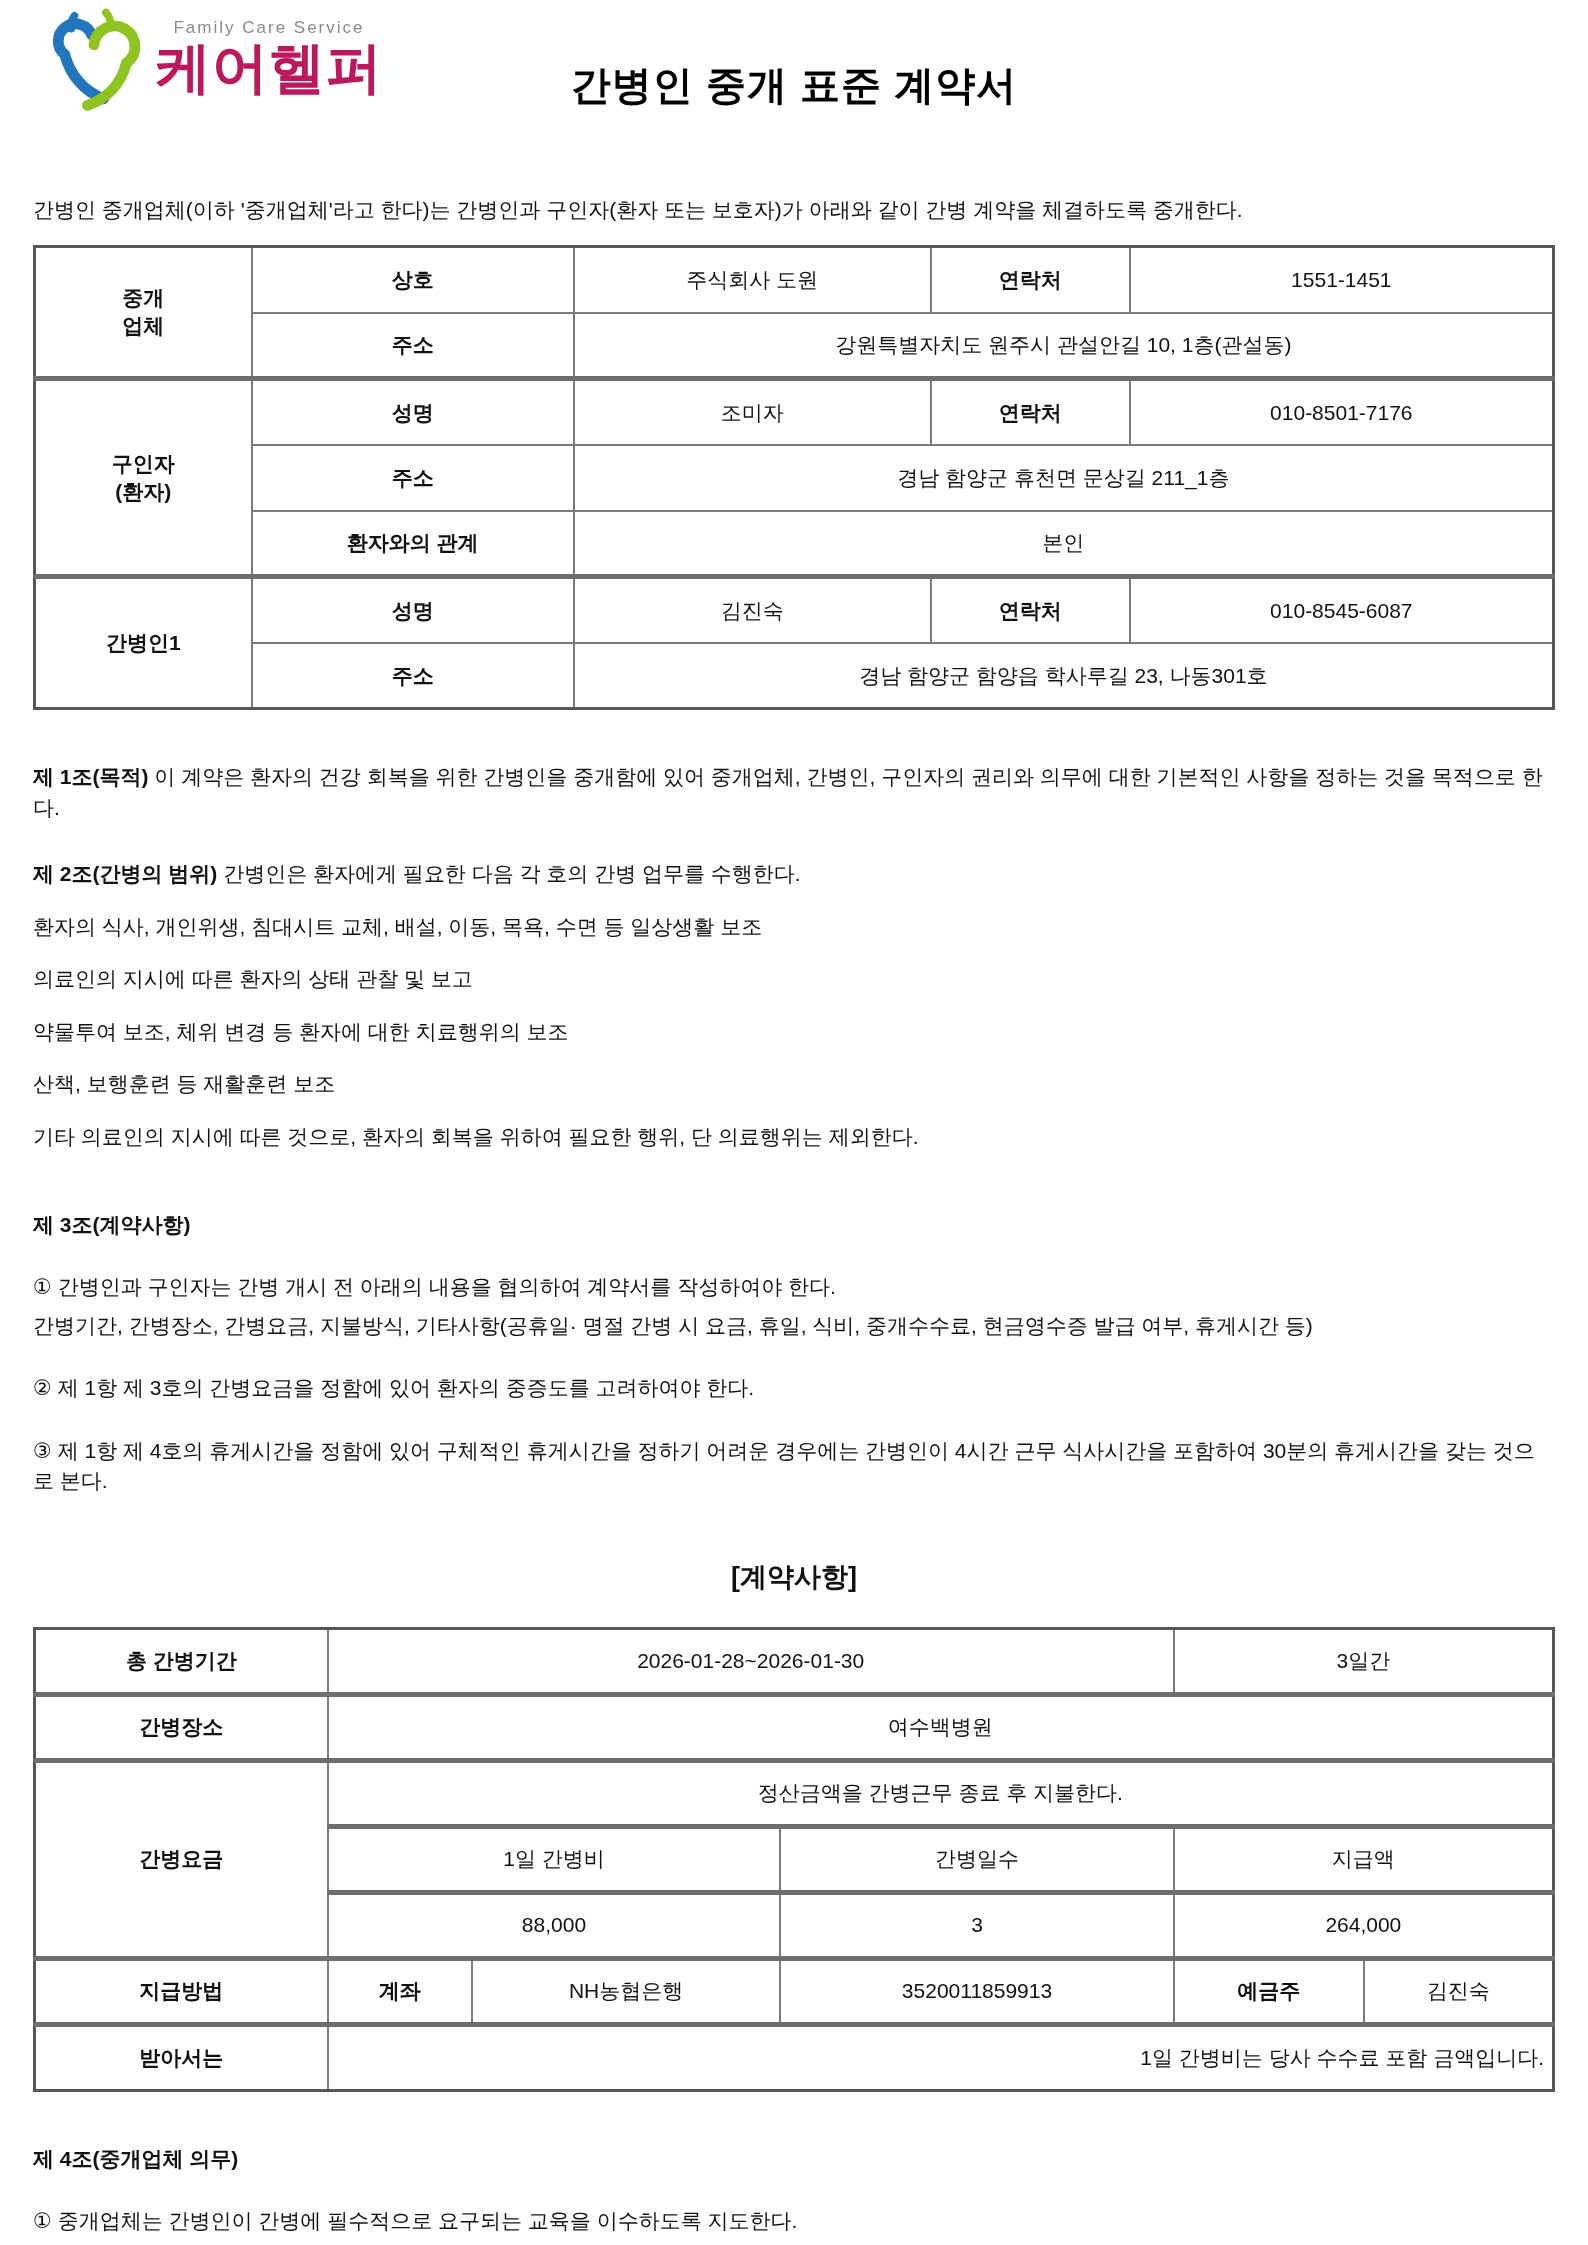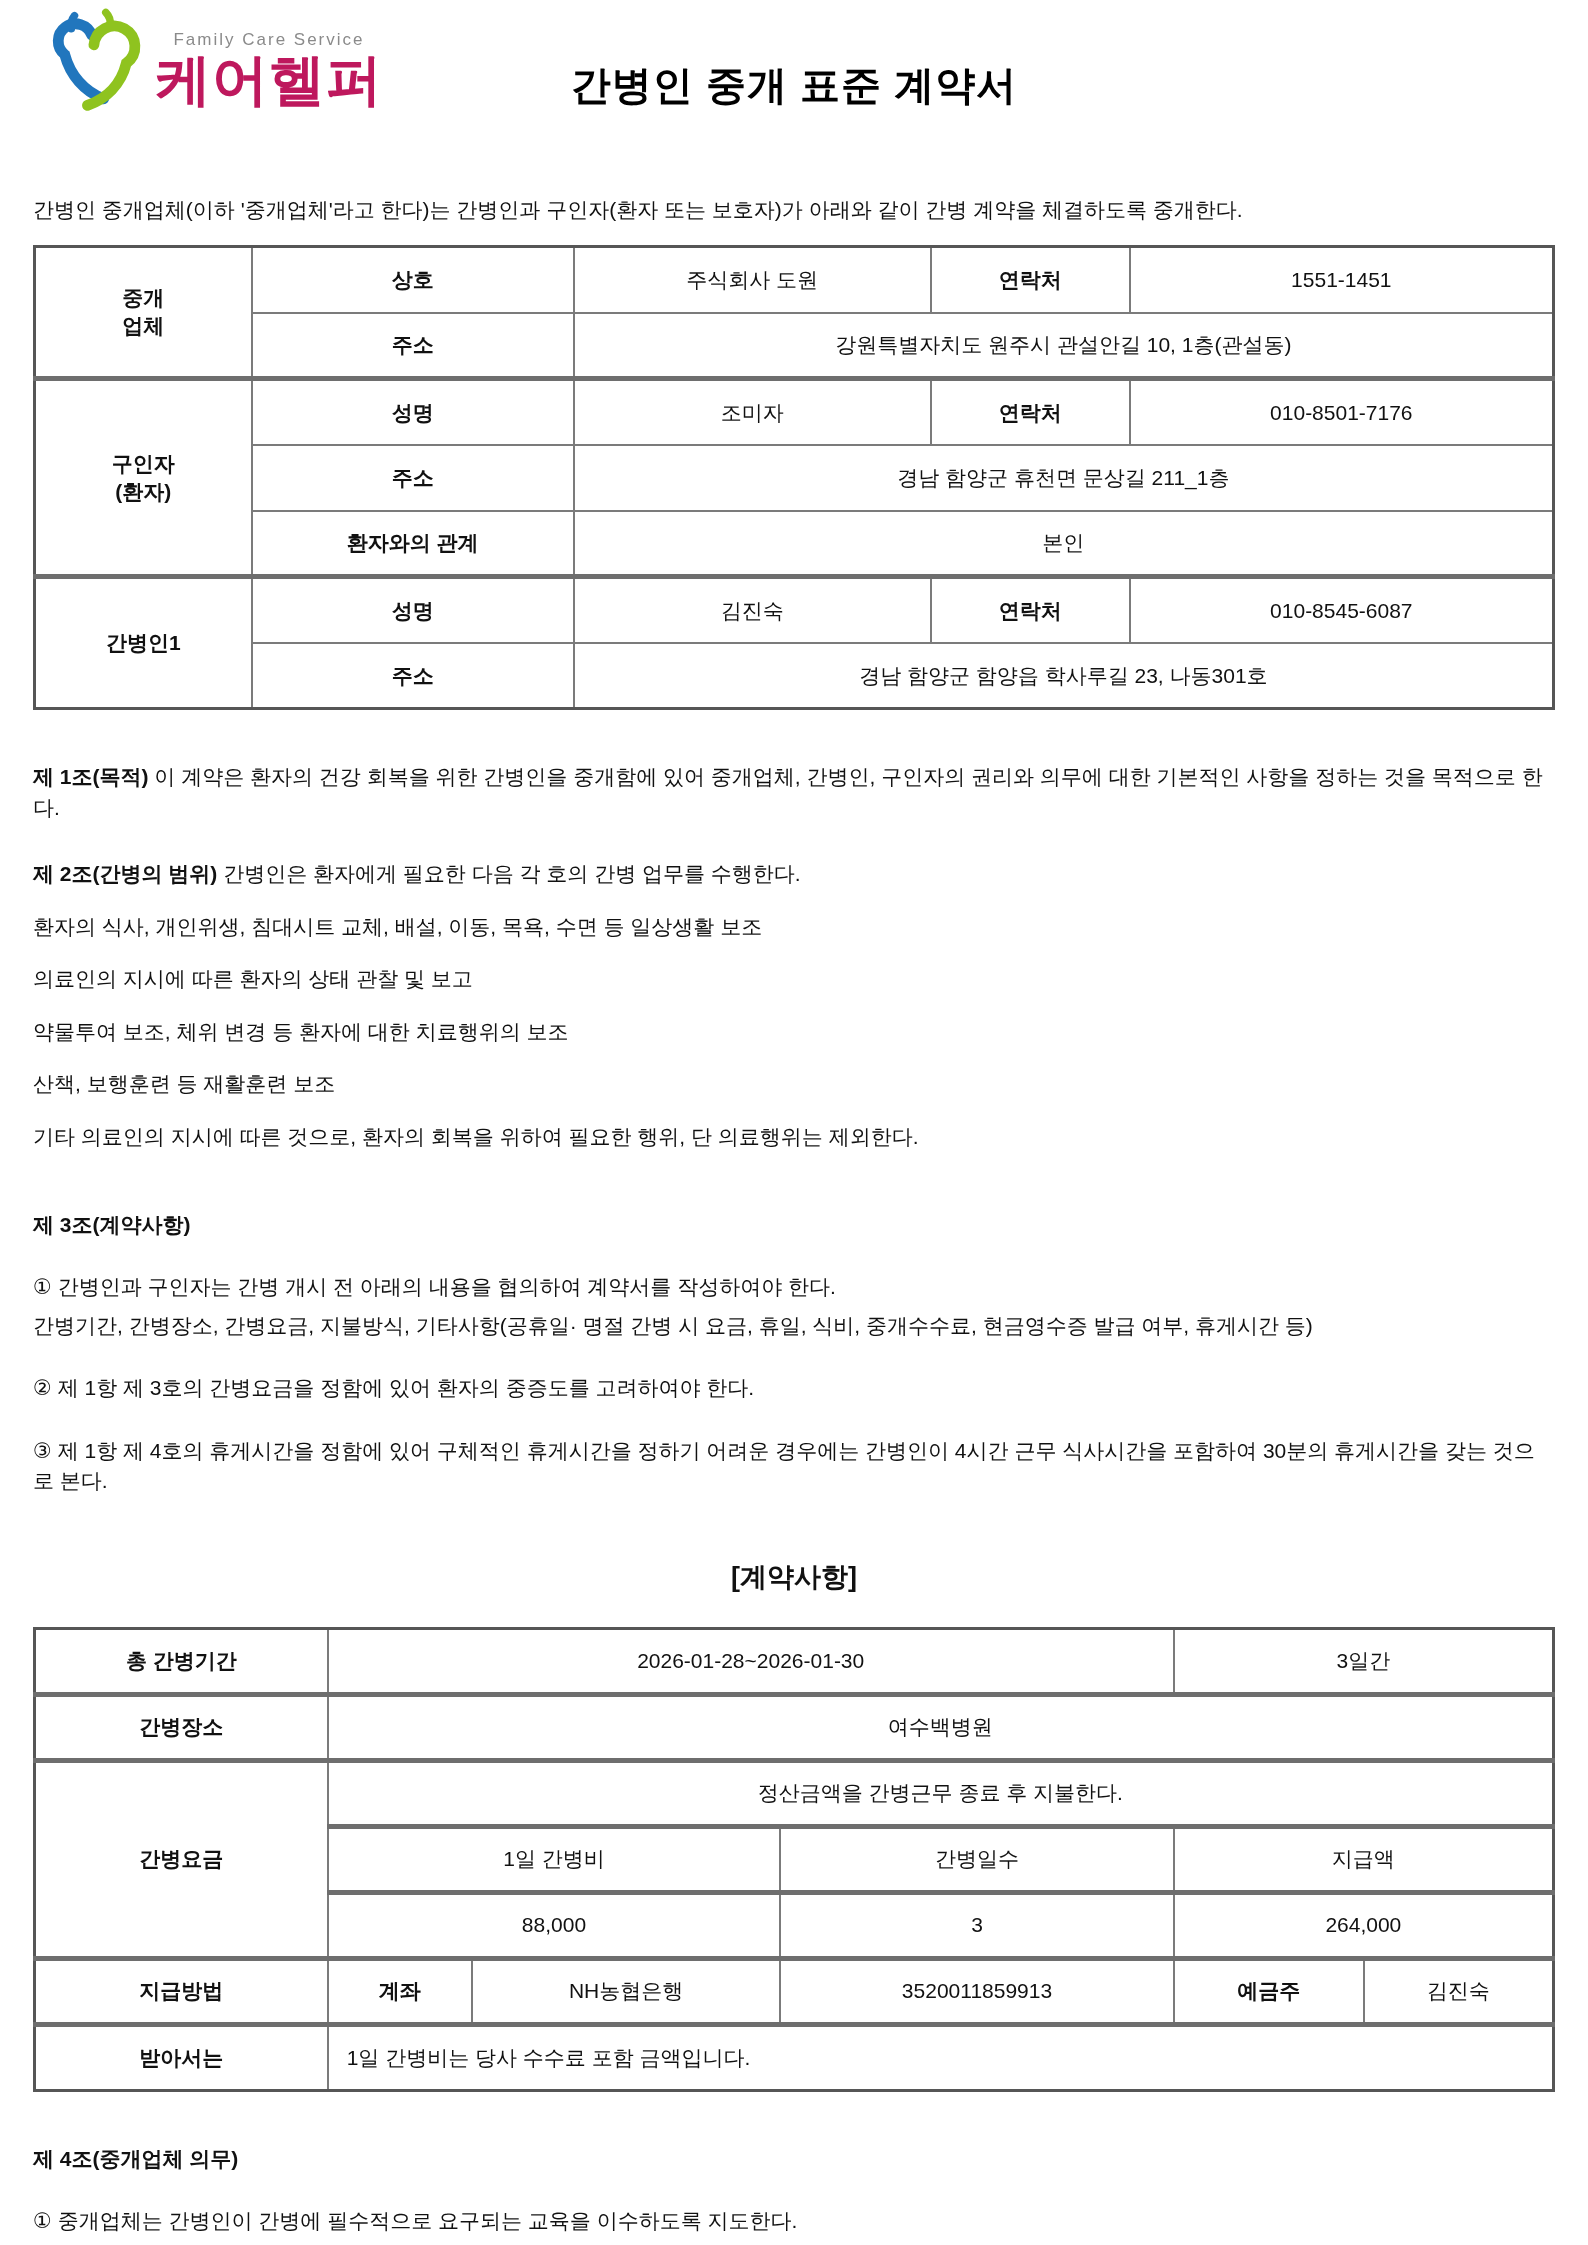--- a/index.html
+++ b/index.html
@@ -6,21 +6,21 @@
   html,body { background:#ffffff; }
   body{
     width:1588px; height:2245px; overflow:hidden;
     font-family:"Liberation Sans","DejaVu Sans",sans-serif;
     color:#111111;
   }
   .page{ padding:0 33px; }
 
   
   .header{ position:relative; height:138px; }
-  .logo{ position:absolute; left:8px; top:6px; display:flex; align-items:flex-end; gap:6px; }
+  .logo{ position:absolute; left:8px; top:6px; display:flex; align-items:center; gap:6px; }
   .logo-txt{ display:flex; flex-direction:column; align-items:center; padding-bottom:6px; }
   .tagline{ font-size:17px; letter-spacing:2px; color:#8a8a8a; margin-bottom:2px; }
   .brand{ font-size:56px; font-weight:800; color:#be185d; letter-spacing:1px; line-height:1; }
   .doc-title{
     position:absolute; left:0; right:0; top:58px; text-align:center;
     font-size:40px; font-weight:800; color:#000; letter-spacing:1px;
   }
 
   
   .intro{ margin-top:57px; font-size:21px; line-height:1.45; }
@@ -40,21 +40,21 @@
   .tbl{ margin-top:20px; border:3px solid #565656; }
   .tbl2{ margin-top:32px; border:3px solid #565656;padding-left:29px; }
   td,th{
     border:2px solid #7b7b7b; height:66px; vertical-align:middle;
     text-align:center; font-size:21px; font-weight:400; padding:4px 8px;
     overflow:hidden;
   }
   th{ font-weight:700; }
   th.group{ white-space:pre-line; line-height:1.35; }
   tr.sep > td, tr.sep > th{ border-top:5px solid #6e6e6e; }
-  td.left{ text-align:left; padding-left:18px; }
+  td.left{ text-align:right; padding-left:18px; }
 </style>
 </head>
 <body>
 
 <div class="page">
 
   <div class="header">
     <div class="logo">
       <svg width="108" height="108" viewBox="0 0 100 100">
         <path d="M31 9 q-4 5 -3 12" stroke="#2176bd" stroke-width="7" fill="none" stroke-linecap="round"></path>

